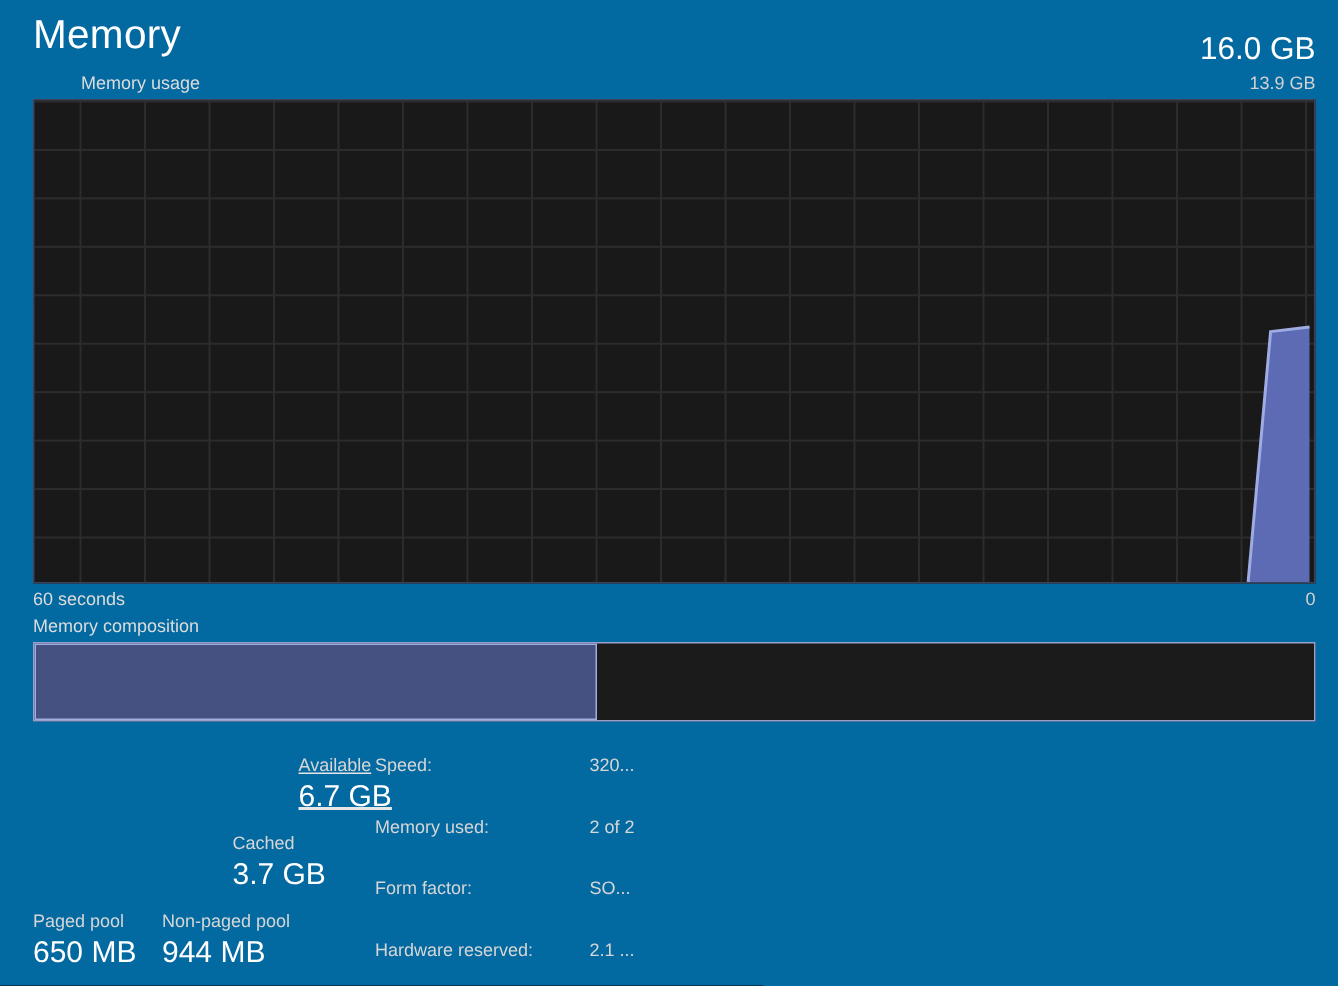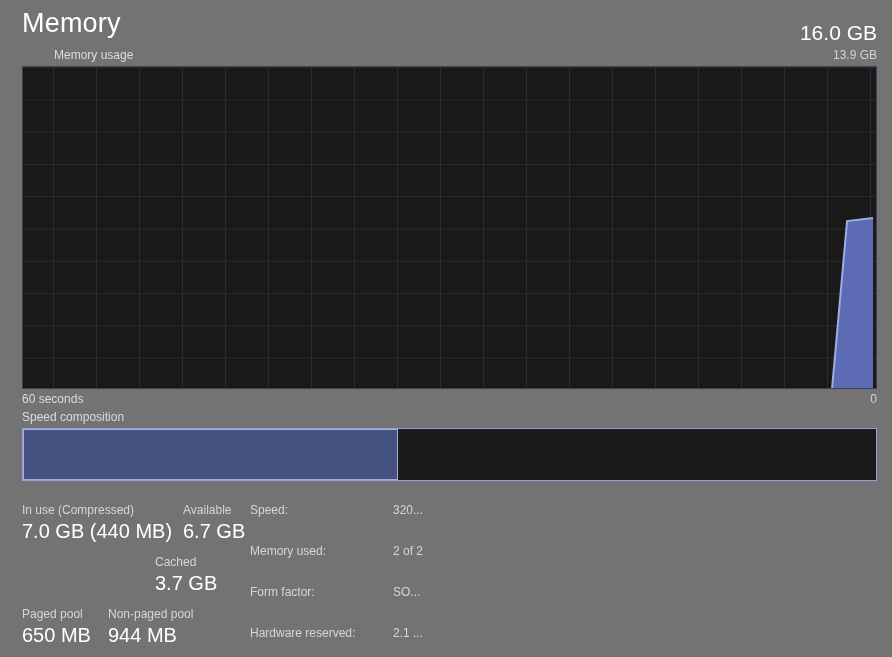--- a/index.html
+++ b/index.html
@@ -1,18 +1,18 @@
 <!DOCTYPE html>
 <html><head>
 <meta charset="utf-8">
 <style>
   html,body{margin:0;padding:0;background:#101010;}
   body{font-family:"Liberation Sans","DejaVu Sans",sans-serif;}
   #app{
-    position:relative;width:892px;height:657px;background:#737373;
+    position:relative;width:892px;height:657px;background:#0369a1;
     overflow:hidden;color:#e6e6e6;
   }
   .abs{position:absolute;}
   
   .page-title{
     left:22px;top:8px;font-size:27px;font-weight:300;color:#ffffff;
     letter-spacing:.2px;
   }
   .total-mem{
     right:15px;top:21px;font-size:21px;color:#ffffff;text-align:right;
@@ -70,30 +70,26 @@
   <div class="abs chart">
     <svg viewBox="0 0 855 323" preserveAspectRatio="none">
       <polygon points="811,323 826,155 852,152 852,323" fill="#6272c0" fill-opacity="0.92"></polygon>
       <polyline points="811,323 826,155 852,152" fill="none" stroke="#9fabe3" stroke-width="2"></polyline>
     </svg>
   </div>
 
   <div class="abs row-label axis-left">60 seconds</div>
   <div class="abs row-label axis-right">0</div>
 
-  <div class="abs row-label comp-label">Speed composition</div>
+  <div class="abs row-label comp-label">Memory composition</div>
   <div class="abs comp-bar">
     <div class="comp-fill" id="comp-fill" style="width: 44%;"></div>
   </div>
 
-  <div class="abs stat-cell" style="left:22px;top:503px;">
-    <div class="lbl">In use (Compressed)</div>
-    <div class="val">7.0 GB (440 MB)</div>
-  </div>
-  <div class="abs stat-cell" style="left:183px;top:503px;">
+  <div class="abs stat-cell" style="left:199px;top:503px;text-decoration:underline;">
     <div class="lbl">Available</div>
     <div class="val">6.7 GB</div>
   </div>
   <div class="abs stat-cell" style="left:155px;top:555px;">
     <div class="lbl">Cached</div>
     <div class="val">3.7 GB</div>
   </div>
   <div class="abs stat-cell" style="left:22px;top:607px;">
     <div class="lbl">Paged pool</div>
     <div class="val">650 MB</div>

